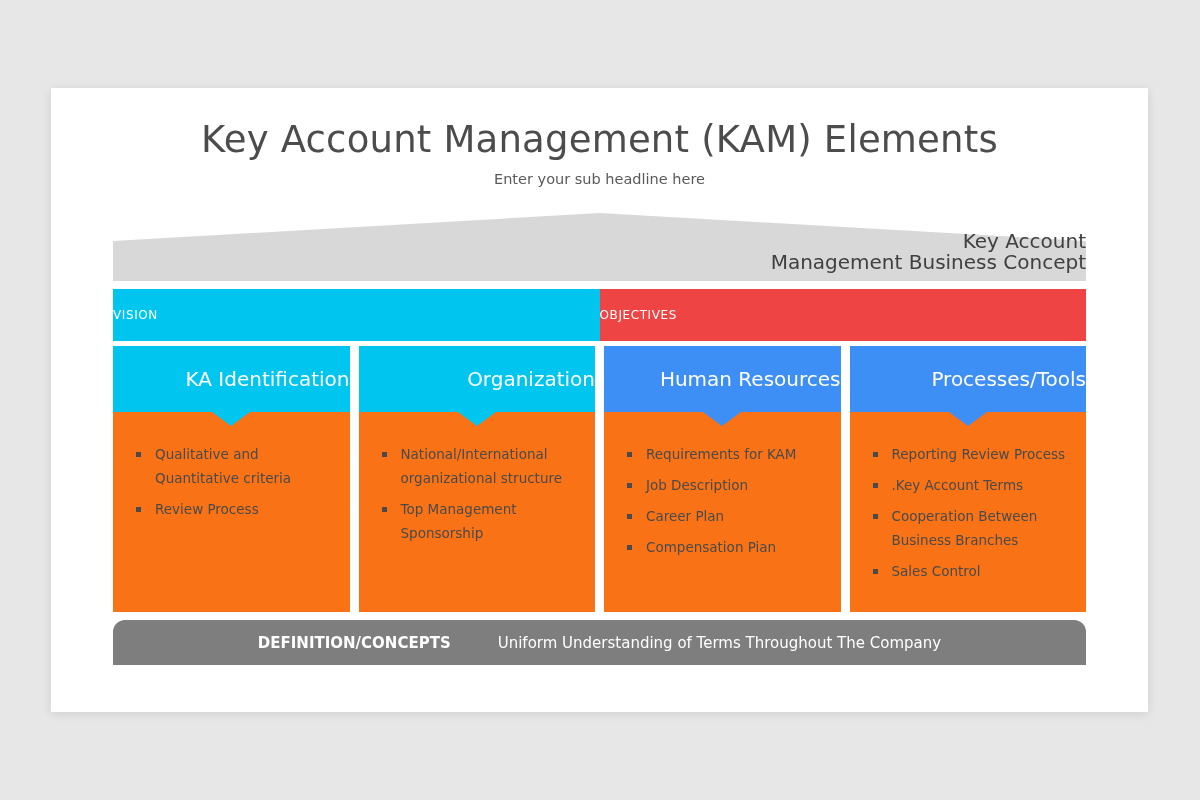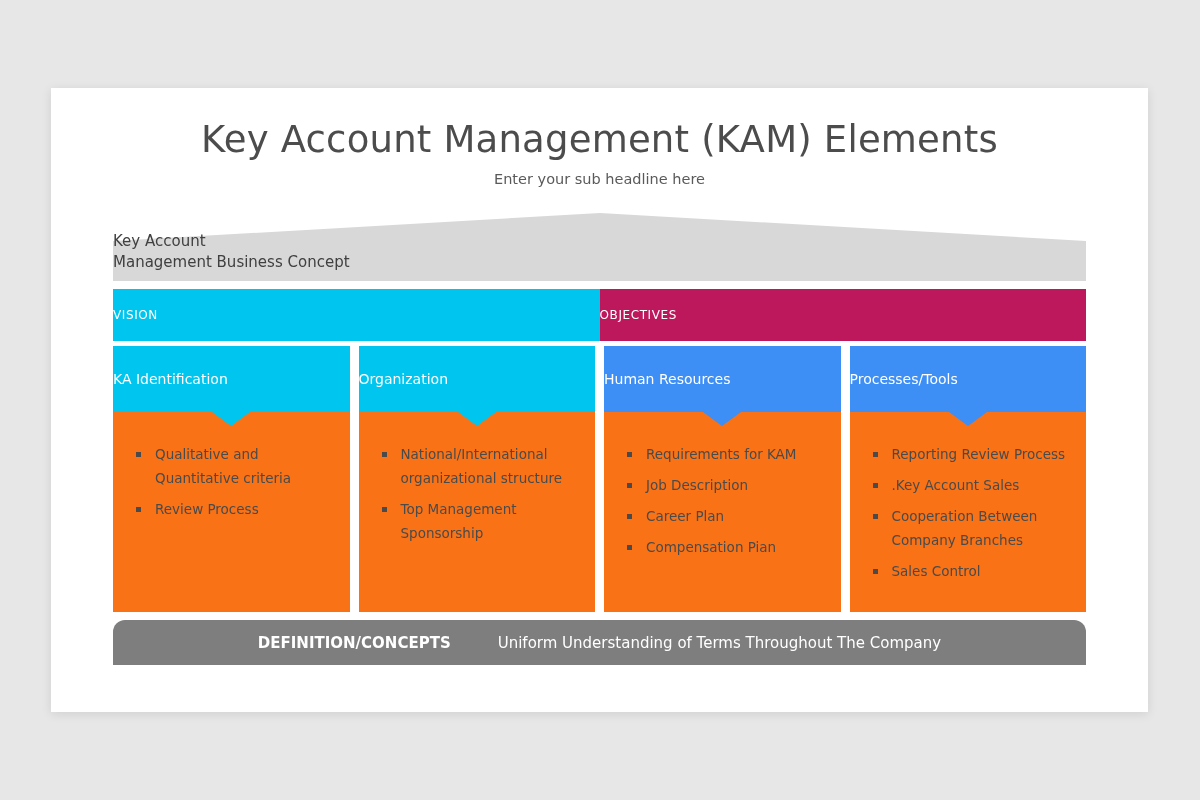--- a/index.html
+++ b/index.html
@@ -63,22 +63,22 @@
     top: 0;
     width: 973px;
     height: 68px;
   }
   .roof svg { display: block; width: 973px; height: 68px; }
   .roof-label {
     position: absolute;
     left: 0;
     top: 18px;
     width: 100%;
-    text-align: left;
-    font-size: 15px;
+    text-align: right;
+    font-size: 20px;
     line-height: 21px;
     color: #404040;
   }
   .roof-label span { display: block; }
 
   
   .band {
     position: absolute;
     left: 0;
     top: 76px;
@@ -89,21 +89,21 @@
   .band-cell {
     flex: 1 1 50%;
     display: flex;
     align-items: center;
     justify-content: flex-start;
     color: #ffffff;
     font-size: 12px;
     letter-spacing: 0.6px;
   }
   .band-cell.vision { background: #00c5ee; }
-  .band-cell.objectives { background: #be185d; }
+  .band-cell.objectives { background: #ef4444; }
 
   
   .columns {
     position: absolute;
     left: 0;
     top: 133px;
     width: 973px;
     height: 266px;
     display: flex;
     gap: 9px;
@@ -112,23 +112,23 @@
     flex: 1 1 0;
     position: relative;
     display: flex;
     flex-direction: column;
   }
   .col-head {
     position: relative;
     height: 66px;
     display: flex;
     align-items: center;
-    justify-content: flex-start;
+    justify-content: flex-end;
     color: #ffffff;
-    font-size: 14px;
+    font-size: 20px;
     flex: 0 0 auto;
   }
   .col-head.cyan { background: #00c5ee; }
   .col-head.blue { background: #3d8ef5; }
   .col-head .notch {
     position: absolute;
     left: 50%;
     bottom: -14px;
     transform: translateX(-50%);
     width: 0;
@@ -260,22 +260,22 @@
       </div>
 
       <div class="column">
         <div class="col-head blue">
           <span>Processes/Tools</span>
           <span class="notch"></span>
         </div>
         <div class="col-body">
           <ul class="bullets">
             <li>Reporting Review Process</li>
-            <li>.Key Account Sales</li>
-            <li>Cooperation Between Company Branches</li>
+            <li>.Key Account Terms</li>
+            <li>Cooperation Between Business Branches</li>
             <li>Sales Control</li>
           </ul>
         </div>
       </div>
 
     </div>
 
     <div class="footer-bar">
       <span class="strong">DEFINITION/CONCEPTS</span>
       <span class="rest">Uniform Understanding of Terms Throughout  The Company</span>

